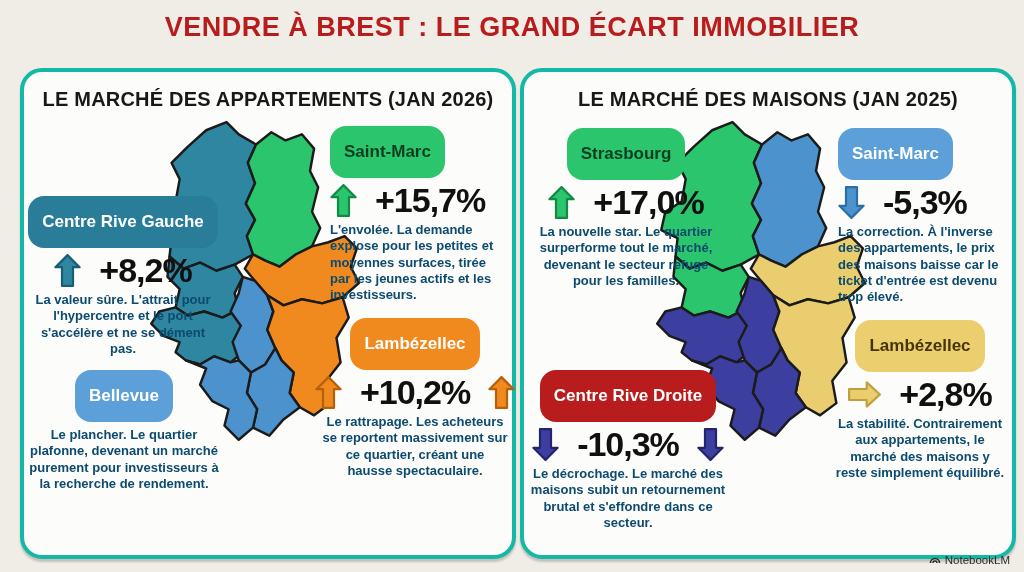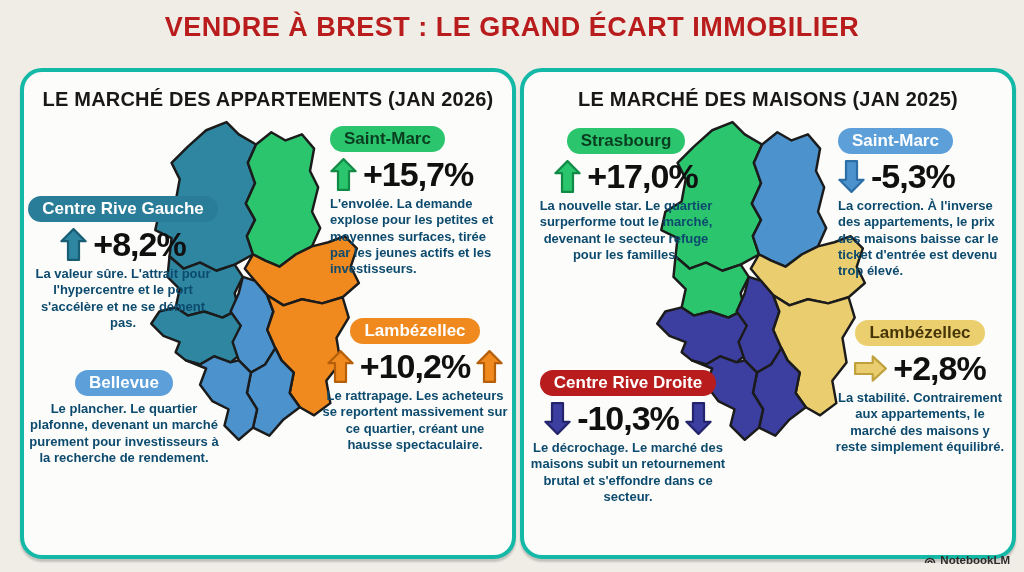--- a/index.html
+++ b/index.html
@@ -30,23 +30,23 @@
     letter-spacing:.2px;color:#1a1816;
   }
   .map{position:absolute;}
   .map-left{left:116px;top:44px;}
   .map-right{left:122px;top:44px;}
   .anno{position:absolute;display:flex;flex-direction:column;gap:5px;}
   .anno.center{align-items:center;}
   .anno.left{align-items:flex-start;}
   .pill{
     display:inline-block;font-size:17px;font-weight:bold;
-    padding:3px 14px;border-radius:16px;white-space:nowrap;
+    padding:16px 14px;border-radius:16px;white-space:nowrap;
   }
-  .valrow{display:flex;align-items:center;gap:6px;}
+  .valrow{display:flex;align-items:center;gap:18px;}
   .val{
     font-size:34px;font-weight:bold;color:#101010;
     letter-spacing:-1px;line-height:1;white-space:nowrap;
   }
   .desc{
     font-size:13px;font-weight:bold;color:#0c4a6e;line-height:1.25;
   }
   .anno.center .desc{text-align:center;}
   .anno.left .desc{text-align:left;}
   
@@ -54,21 +54,21 @@
   .a-saint-marc-apt    {left:306px;top:54px;  width:174px;}
   .a-bellevue          {left:2px;  top:298px; width:196px;}
   .a-lambezellec-apt   {left:298px;top:246px; width:186px;}
   .a-strasbourg        {left:6px;  top:56px;  width:192px;}
   .a-saint-marc-maison {left:314px;top:56px;  width:166px;}
   .a-centre-rive-droite{left:6px;  top:298px; width:196px;}
   .a-lambezellec-maison{left:310px;top:248px; width:172px;}
   .brand{
     position:absolute;right:14px;bottom:6px;
     display:flex;align-items:center;gap:4px;
-    font-size:11.5px;font-weight:bold;color:#2d2b28;
+    font-size:11.5px;font-weight:normal;color:#2d2b28;
   }
 </style>
 </head>
 <body>
 
 <div class="stage">
   <div class="title">VENDRE À BREST : LE GRAND ÉCART IMMOBILIER</div>
 
   <div class="panel panel-left">
     <div class="panel-header">LE MARCHÉ DES APPARTEMENTS (JAN 2026)</div>

